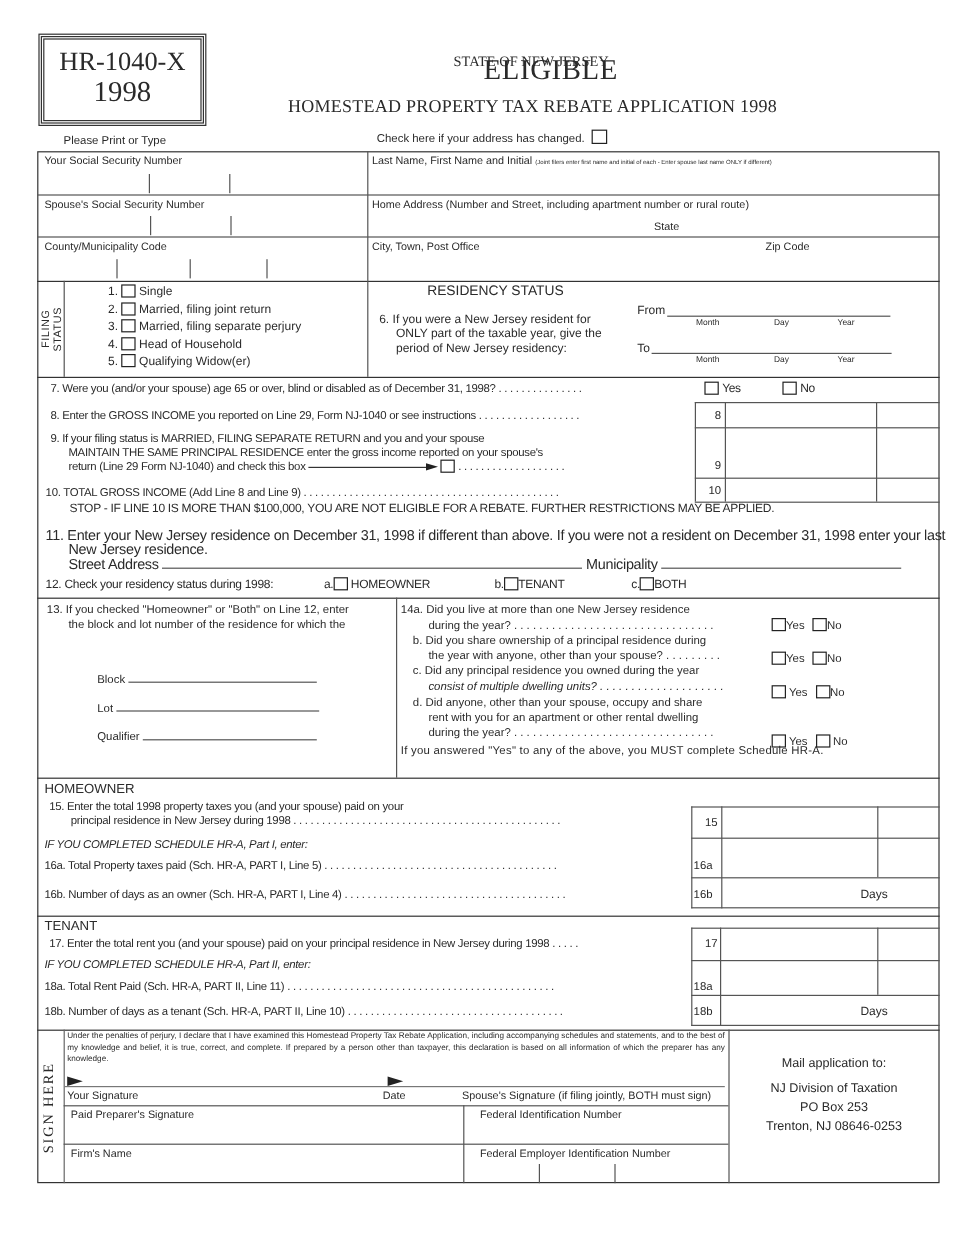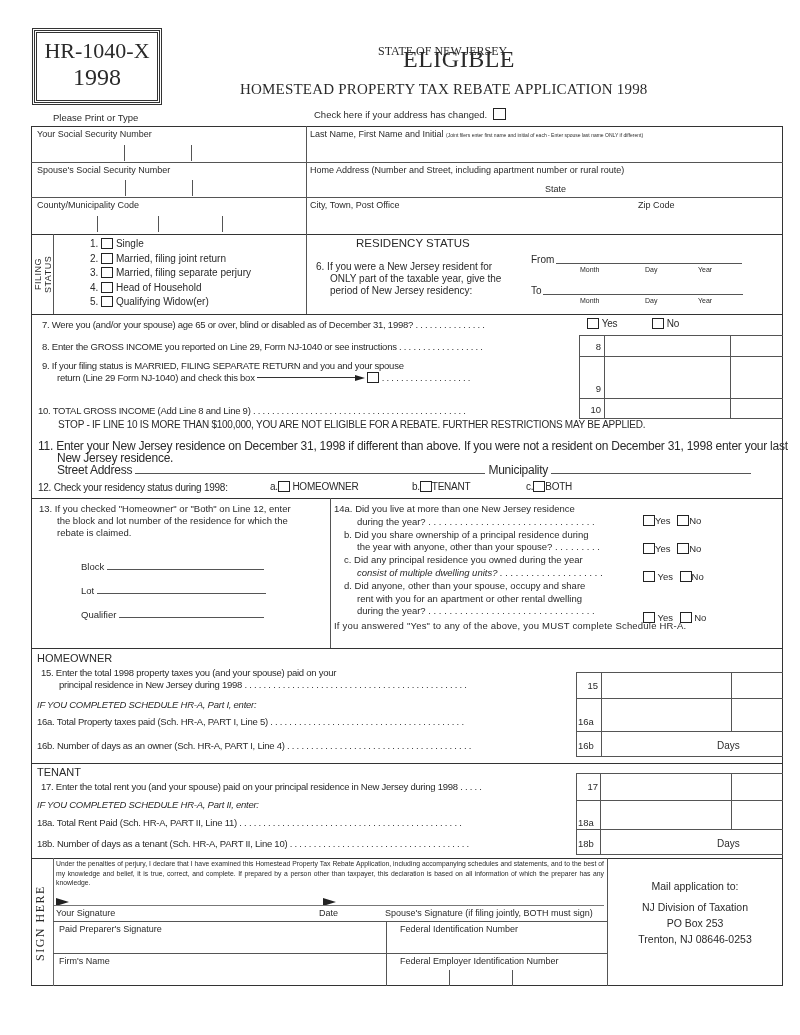--- a/index.html
+++ b/index.html
@@ -3,21 +3,21 @@
 <meta charset="utf-8">
 <style>
   * { box-sizing: border-box; margin: 0; padding: 0; }
   html, body { width: 800px; height: 1035px; background: #fff; }
   body { position: relative; font-family: "Liberation Sans", sans-serif; color: #2a2a2a; font-size: 10px; overflow: hidden; }
   .abs { position: absolute; }
   .serif { font-family: "Liberation Serif", serif; }
   .nar { font-family: "Liberation Sans", sans-serif; letter-spacing: -0.25px; }
 
   
-  .formbox { left: 32px; top: 28px; width: 130px; height: 77px; border: 3px double #333; outline: 1px solid #333; outline-offset: -5px; text-align: center; }
+  .formbox { left: 32px; top: 28px; width: 140px; height: 77px; border: 3px double #333; outline: 1px solid #333; outline-offset: -5px; text-align: center; }
   .formbox .id { font-size: 22px; margin-top: 8px; line-height: 24px; }
   .formbox .yr { font-size: 24px; line-height: 28px; }
   .state { left: 378px; top: 44px; font-size: 12px; }
   .amended { left: 403px; top: 46px; font-size: 24px; letter-spacing: 0.5px; }
   .hp { left: 240px; top: 81px; font-size: 15px; letter-spacing: 0.2px; }
   .ppt { left: 53px; top: 112px; font-size: 9.5px; }
   .chk-addr { left: 314px; top: 108px; font-size: 9.5px; }
 
   .cb { display: inline-block; width: 12px; height: 11px; border: 1.6px solid #222; vertical-align: -2px; }
 
@@ -129,20 +129,21 @@
 <div class="hl" style="left:579px; top:356px; width:204px;"></div>
 <div class="hl" style="left:579px; top:398px; width:204px;"></div>
 <div class="hl" style="left:579px; top:418px; width:204px;"></div>
 
 <div class="line-text nar" style="left:42px; top:341px;">8.  Enter the GROSS INCOME you reported on Line 29, Form NJ-1040 or see instructions  . . . . . . . . . . . . . . . . . .</div>
 <div class="cell-num" style="left:583px; top:341px; width:18px;">8</div>
 <div class="abs" style="left:605px; top:336px; width:124px; height:20px;"></div>
 
 <div class="line-text nar" style="left:42px; top:360px; line-height:11.5px;">
   <div>9.  If your filing status is MARRIED, FILING SEPARATE RETURN and you and your spouse</div>
+  <div style="padding-left:15px;">MAINTAIN THE SAME PRINCIPAL RESIDENCE enter the gross income reported on your spouse's</div>
   <div style="padding-left:15px;"><span>return (Line 29 Form NJ-1040) and check this box</span> <span style="display:inline-block; width:98px; border-top:1px solid #333; vertical-align:middle;"></span><span class="arrow" style="border-left-width:10px; border-top-width:3.5px; border-bottom-width:3.5px;"></span> <span class="cb"></span> <span>. . . . . . . . . . . . . . . . . . .</span></div>
 </div>
 <div class="cell-num" style="left:583px; top:383px; width:18px;">9</div>
 <div class="abs" style="left:605px; top:357px; width:124px; height:40px;"></div>
 
 <div class="line-text nar" style="left:38px; top:405px;">10.  TOTAL GROSS INCOME (Add Line 8 and Line 9)  . . . . . . . . . . . . . . . . . . . . . . . . . . . . . . . . . . . . . . . . . . . . .</div>
 <div class="cell-num" style="left:583px; top:404px; width:18px;">10</div>
 <div class="abs" style="left:605px; top:399px; width:124px; height:18px;"></div>
 
 <div class="line-text nar" style="left:58px; top:419px; font-size:10px;">STOP - IF LINE 10 IS MORE THAN $100,000, YOU ARE NOT ELIGIBLE FOR A REBATE.  FURTHER RESTRICTIONS MAY BE APPLIED.</div>
@@ -157,21 +158,20 @@
 <div class="abs nar" style="left:270px; top:481px; font-size:10px;"><span>a.</span><span class="cb"></span> <span>HOMEOWNER</span></div>
 <div class="abs nar" style="left:412px; top:481px; font-size:10px;"><span>b.</span><span class="cb"></span><span>TENANT</span></div>
 <div class="abs nar" style="left:526px; top:481px; font-size:10px;"><span>c.</span><span class="cb"></span><span>BOTH</span></div>
 
 <div class="hl2" style="left:31px; top:498px; width:752px;"></div>
 
 <div class="vl" style="left:330px; top:498px; height:150px;"></div>
 <div class="abs" style="left:39px; top:503px; font-size:9.5px; line-height:12px; width:290px; text-align:justify;">
   <div>13.  If you checked "Homeowner" or "Both" on Line 12, enter</div>
   <div style="padding-left:18px;">the block and lot number of the residence for which the</div>
-  <div style="padding-left:18px;">rebate is claimed.</div>
 </div>
 <div class="abs" style="left:81px; top:561px; font-size:9.5px;"><span>Block</span> <span class="ul" style="width:157px;"></span></div>
 <div class="abs" style="left:81px; top:585px; font-size:9.5px;"><span>Lot</span> <span class="ul" style="width:169px;"></span></div>
 <div class="abs" style="left:81px; top:609px; font-size:9.5px;"><span>Qualifier</span> <span class="ul" style="width:145px;"></span></div>
 
 <div class="abs" style="left:334px; top:503px; font-size:9.5px; line-height:12.8px;">
   <div>14a. Did you live at more than one New Jersey residence</div>
   <div style="padding-left:23px;"><span>during the year? . . . . . . . . . . . . . . . . . . . . . . . . . . . . . . . .</span></div>
   <div style="padding-left:10px;">b.  Did you share ownership of a principal residence during</div>
   <div style="padding-left:23px;"><span>the year with anyone, other than your spouse?  . . . . . . . . .</span></div>

